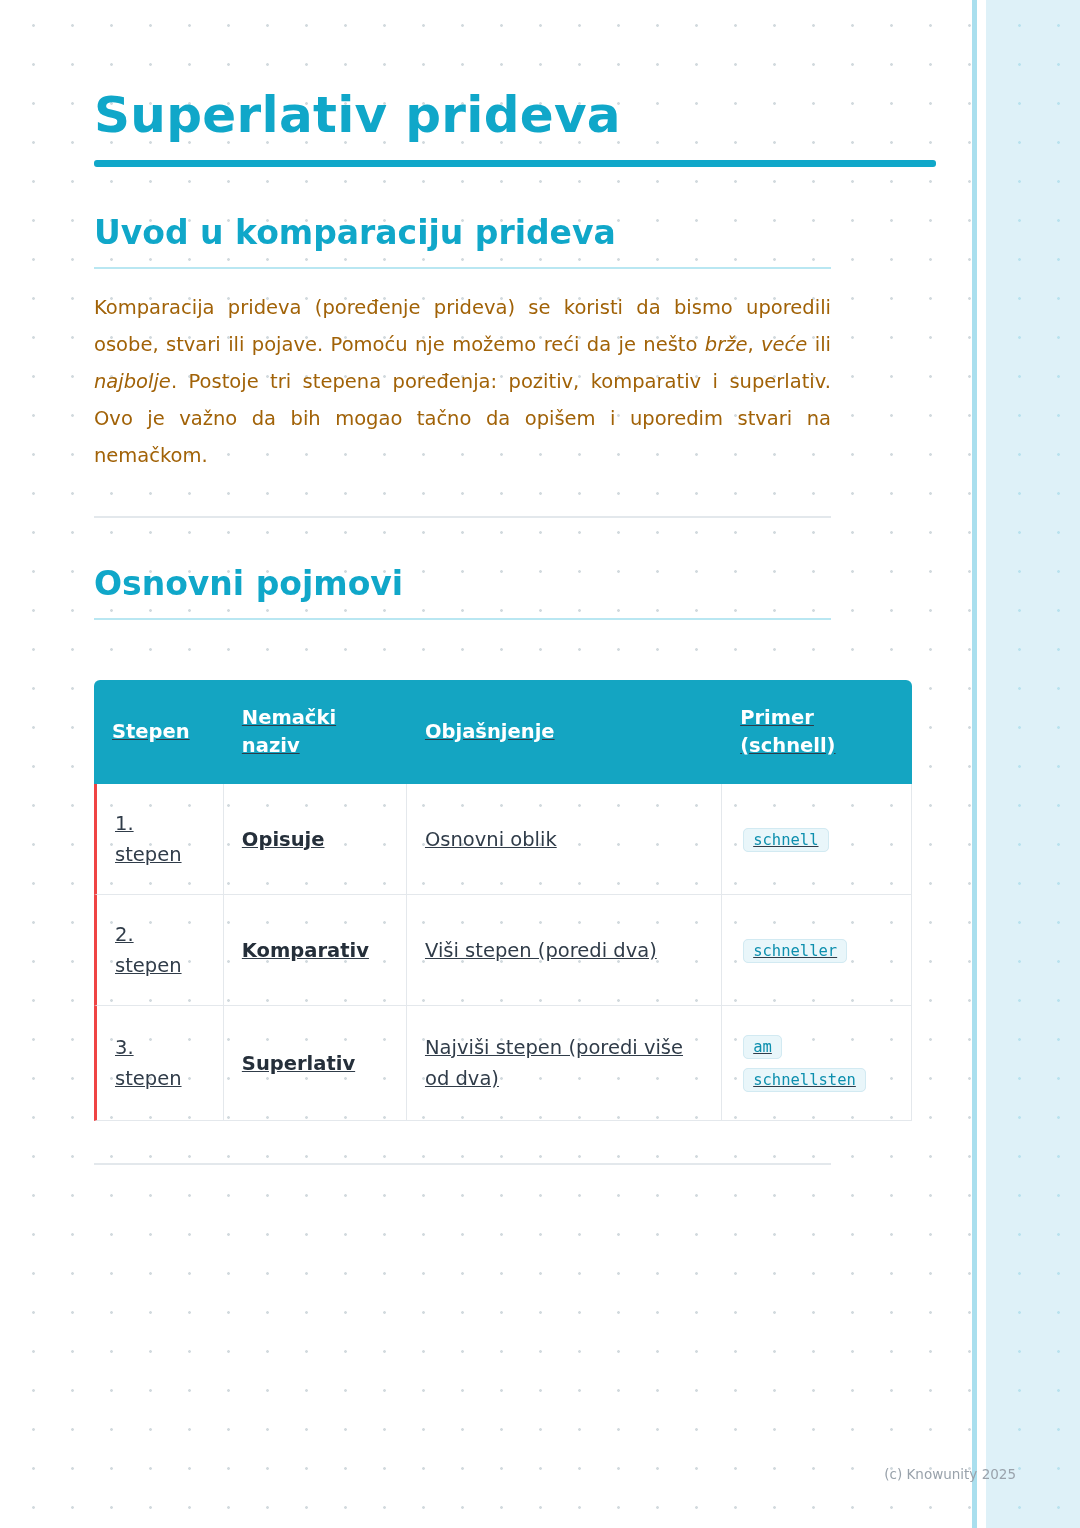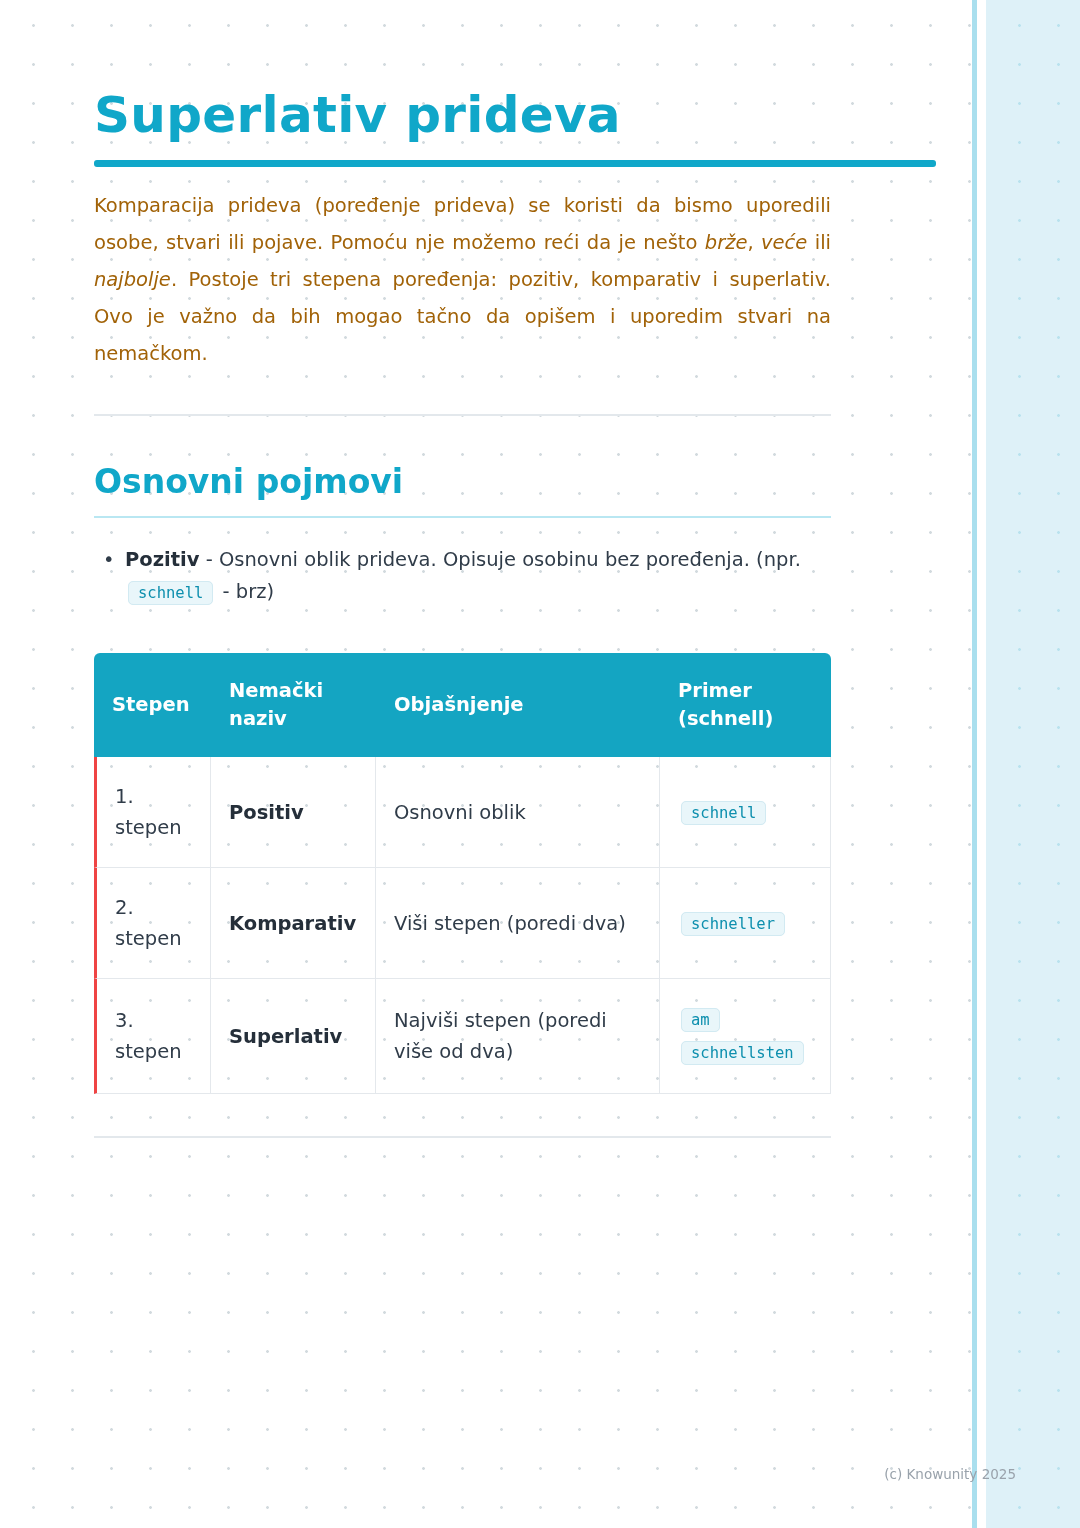--- a/index.html
+++ b/index.html
@@ -53,21 +53,21 @@
     content:"•"; position:absolute; left:9px; top:0; color:#303c49;
   }
   .chip{
     font-family:"DejaVu Sans Mono", monospace;
     font-size:15.5px; background:#e9f6fa; color:#0d8fae;
     border:1px solid #d2eaf2; border-radius:5px;
     padding:2px 9px; margin:0 3px;
     box-decoration-break:clone; -webkit-box-decoration-break:clone;
     white-space:normal;
   }
-  table{ width:737px; margin-top:44px; border-collapse:separate; border-spacing:0; }
+  table{ width:818px; margin-top:60px; border-collapse:separate; border-spacing:0;text-decoration:underline; }
   th{
     background:#14a5c2; color:#ffffff; text-align:left;
     font-size:19.5px; font-weight:700; line-height:28px;
     padding:24px 18px; vertical-align:middle;
   }
   th:first-child{ border-top-left-radius:6px; }
   th:last-child{ border-top-right-radius:6px; }
   th:nth-child(1){ width:117px; }
   th:nth-child(2){ width:165px; }
   th:nth-child(3){ width:284px; }
@@ -86,42 +86,42 @@
 </head>
 <body>
 
 <div class="margin-line"></div>
 <div class="side-stripe"></div>
 
 <div class="content">
   <h1>Superlativ prideva</h1>
   <div class="title-rule"></div>
 
+  <h2>Uvod u komparaciju prideva</h2>
   <p class="para"><span>Komparacija prideva (poređenje prideva) se koristi da bismo uporedili osobe, stvari ili pojave. Pomoću nje možemo reći da je nešto </span><em>brže</em><span>, </span><em>veće</em><span> ili </span><em>najbolje</em><span>. Postoje tri stepena poređenja: pozitiv, komparativ i superlativ. Ovo je važno da bih mogao tačno da opišem i uporedim stvari na nemačkom.</span></p>
 
   <div class="divider"></div>
 
   <h2>Osnovni pojmovi</h2>
   <ul class="bullets" id="bullets">
-      <li><strong>Pozitiv</strong><span> - Osnovni oblik prideva. Opisuje osobinu bez poređenja. (npr. </span><code class="chip">schnell</code><span> - brz)</span></li>
     </ul>
 
   <table id="comparison-table">
       <thead>
         <tr>
           <th>Stepen</th>
           <th>Nemački naziv</th>
           <th>Objašnjenje</th>
           <th>Primer (schnell)</th>
         </tr>
       </thead>
       <tbody>
         <tr>
           <td>1. stepen</td>
-          <td><strong>Positiv</strong></td>
+          <td><strong>Opisuje</strong></td>
           <td>Osnovni oblik</td>
           <td><code class="chip">schnell</code></td>
         </tr>
         <tr>
           <td>2. stepen</td>
           <td><strong>Komparativ</strong></td>
           <td>Viši stepen (poredi dva)</td>
           <td><code class="chip">schneller</code></td>
         </tr>
         <tr>

